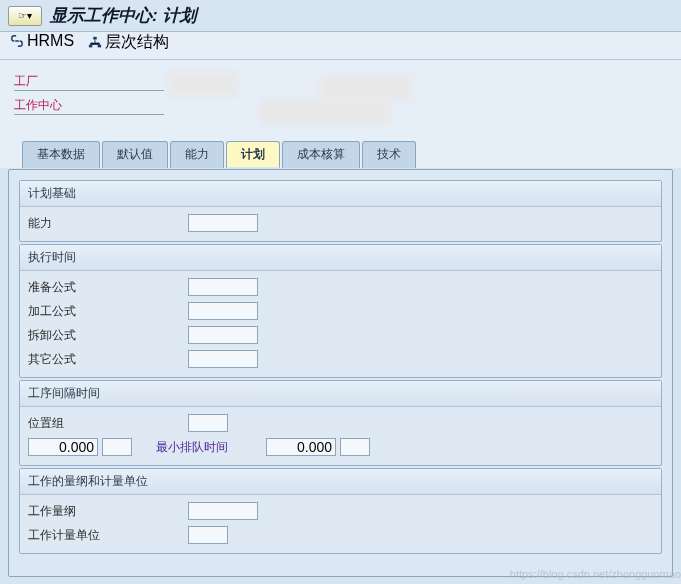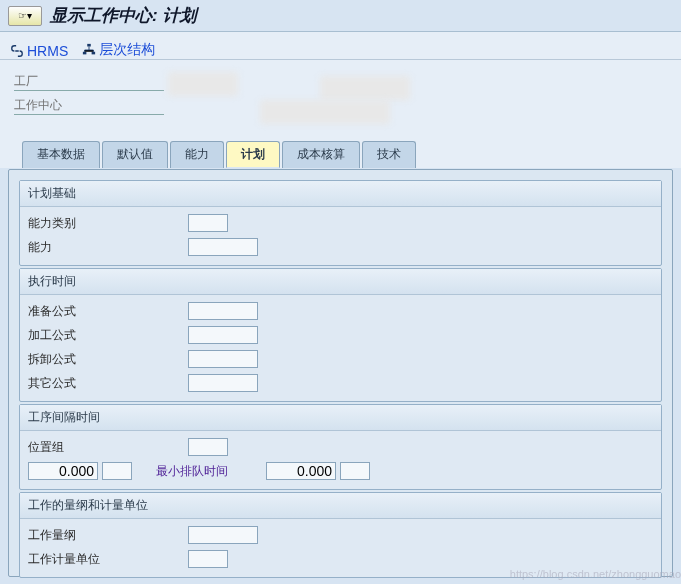--- a/index.html
+++ b/index.html
@@ -2,27 +2,27 @@
 <html><head>
 <meta charset="utf-8">
 <style>
 * { box-sizing: border-box; margin: 0; padding: 0; font-family: "Microsoft YaHei", Arial, sans-serif; }
 body { background: #d7e4f2; width: 681px; height: 584px; overflow: hidden; position: relative; }
 
 .title-bar { height: 32px; background: #d7e4f2; display: flex; align-items: center; padding: 0 8px; border-bottom: 1px solid #a8bed1; }
 .title-icon { width: 34px; height: 20px; background: linear-gradient(#fefefe,#e6e6a8); border: 1px solid #999; border-radius: 2px; display: flex; align-items: center; justify-content: center; font-size: 10px; margin-right: 8px; }
 .title-text { font-size: 17px; font-style: italic; font-weight: bold; color: #0f172a; }
 
-.toolbar { height: 28px; background: #e6eef7; display: flex; align-items: flex-end; padding: 0 10px; gap: 14px; border-bottom: 1px solid #b8c8d8; color: #1d4ed8; font-size: 14px; }
+.toolbar { height: 28px; background: #e6eef7; display: flex; align-items: flex-start; padding: 0 10px; gap: 14px; border-bottom: 1px solid #b8c8d8; color: #000000; font-size: 16px; }
 .tool-btn { display: flex; align-items: center; gap: 3px; cursor: pointer; }
 .tool-btn svg { width: 14px; height: 14px; }
 
 .header-area { background: #e6eef7; padding: 10px 14px 24px 14px; }
 .hrow { display: flex; align-items: center; height: 24px; }
-.hlabel { width: 150px; font-size: 12px; color: #737373; border-bottom: 1px solid #8aa; }
+.hlabel { width: 150px; font-size: 12px; color: #be185d; border-bottom: 1px solid #8aa; }
 .blur-box { background: #e8e8e8; filter: blur(3px); height: 24px; border-radius: 2px; }
 .blur1 { position: absolute; left: 168px; top: 72px; width: 70px; }
 .blur2 { position: absolute; left: 320px; top: 76px; width: 90px; }
 .blur3 { position: absolute; left: 260px; top: 100px; width: 130px; }
 
 .tabs { display: flex; padding-left: 22px; background: #e6eef7; position: relative; top: -1px; }
 .tab { padding: 4px 14px; font-size: 12px; background: #c3d6e8; border: 1px solid #8aa5bc; border-bottom: none; margin-right: 2px; cursor: pointer; color: #2a3a4a; border-radius: 3px 3px 0 0; }
 .tab.active { background: #fef9c3; font-weight: bold; border-bottom: 1px solid #dbe7f2; position: relative; z-index: 2; }
 
 .content { background: #dbe7f2; border: 1px solid #8aa5bc; margin: 0 8px 8px 8px; padding: 10px; height: 408px; border-radius: 2px; }
@@ -83,24 +83,20 @@
     <div class="tab active">计划</div>
     <div class="tab">成本核算</div>
     <div class="tab">技术</div>
   </div>
 
 <div class="content">
   <div class="group">
     <div class="group-title">计划基础</div>
     <div class="group-body">
       <div class="frow">
-          <div class="flabel">能力类别</div>
-          <input class="finput w40" style="">
-        </div>
-      <div class="frow">
           <div class="flabel">能力</div>
           <input class="finput w70" style="">
         </div>
     </div>
   </div>
 
   <div class="group">
     <div class="group-title">执行时间</div>
     <div class="group-body">
       <div class="frow">

